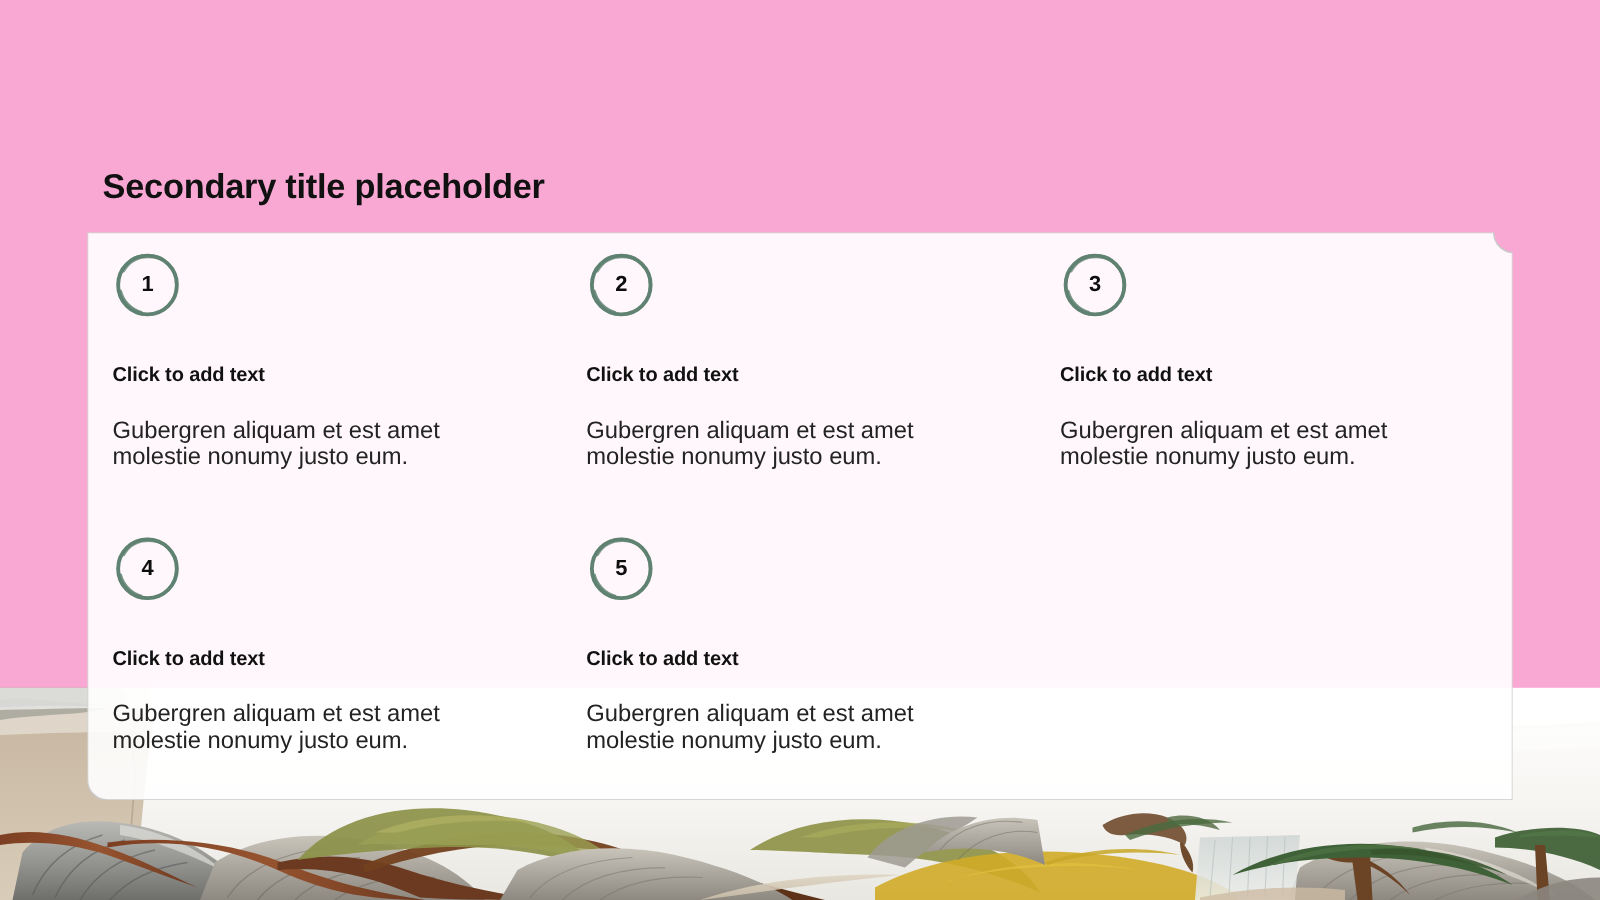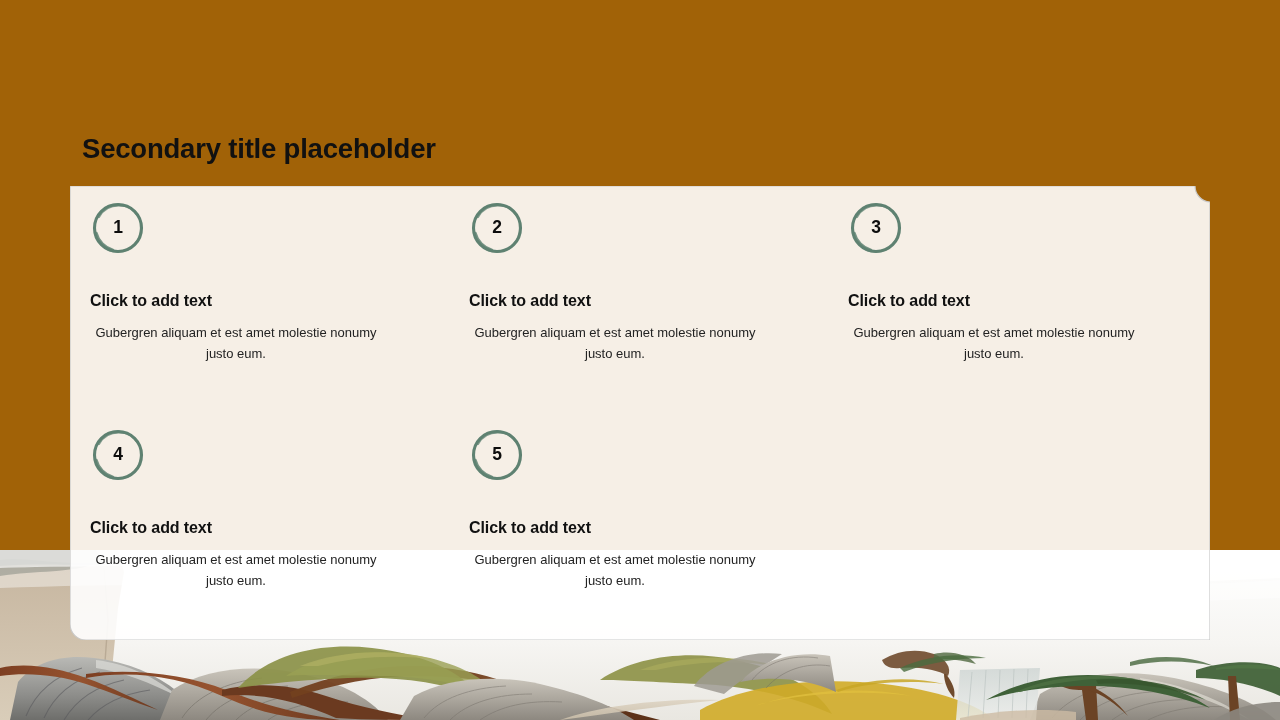--- a/index.html
+++ b/index.html
@@ -5,21 +5,21 @@
   html, body {
     margin: 0; padding: 0;
     width: 1280px; height: 720px;
     overflow: hidden;
     background: #ffffff;
     font-family: "Liberation Sans", sans-serif;
   }
   #slide {
     position: relative;
     width: 1280px; height: 720px;
-    background: #a16207;
+    background: #f9a8d4;
     overflow: hidden;
   }
 
   
   #landscape {
     position: absolute;
     left: 0; bottom: 0;
     width: 1280px; height: 170px;
     overflow: hidden;
   }
@@ -88,26 +88,25 @@
 
   .item-head {
     margin-top: 36px;
     font-size: 16px;
     font-weight: bold;
     color: #111111;
     letter-spacing: -0.1px;
     white-space: nowrap;
   }
   .item-body {
-    margin-top: 12px;
-    font-size: 13px;
+    margin-top: 24px;
+    font-size: 19px;
     line-height: 21px;
     color: #232323;
     width: 292px;
-    text-align: center;
   }
 </style>
 </head>
 <body>
 
 <div id="slide">
 
   <div id="landscape">
     <svg width="1280" height="170" viewBox="0 0 1280 170" xmlns="http://www.w3.org/2000/svg">
       <defs>

